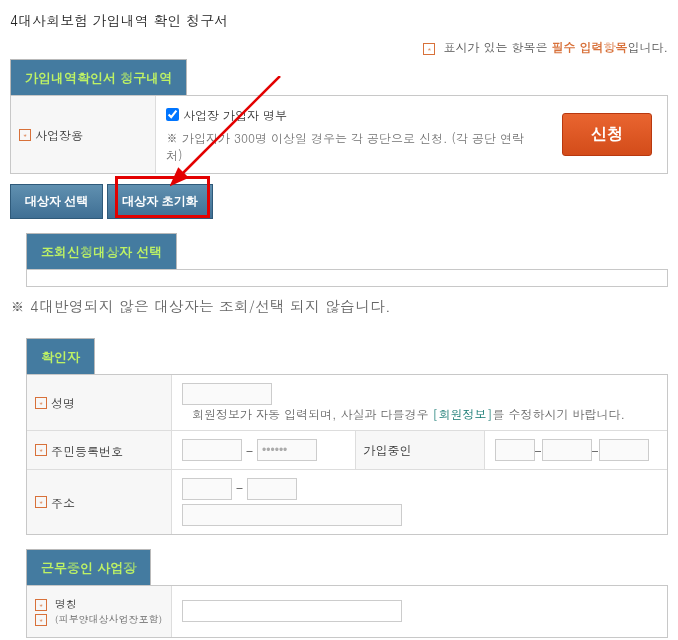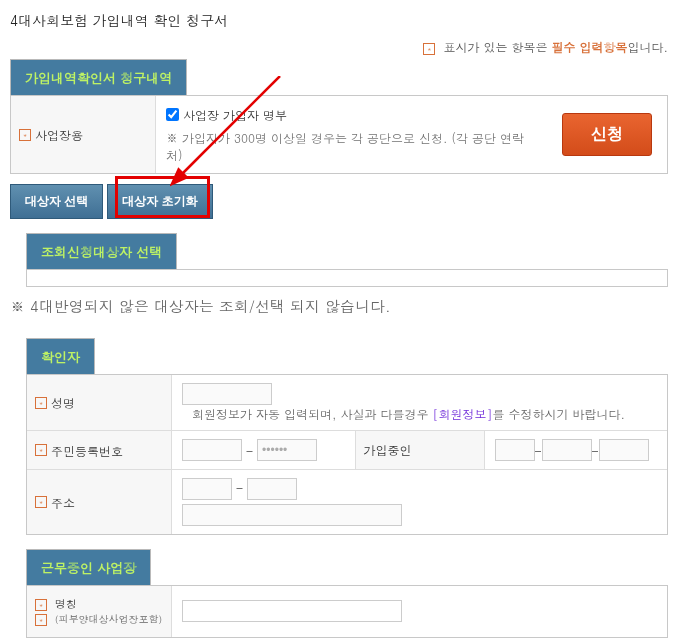--- a/index.html
+++ b/index.html
@@ -157,21 +157,21 @@
       color: #666;
       font-size: 15px;
       padding: 8px 0;
     }
     .info-text {
       color: #666;
       font-size: 12px;
       margin-left: 10px;
     }
     .link-text {
-      color: #6d28d9;
+      color: #0f766e;
     }
     input[type="text"], input[type="password"] {
       border: 1px solid #ccc;
       height: 22px;
       padding: 2px 4px;
       font-size: 12px;
     }
     .masked-input {
       background: #fafafa;
       color: #aaa;

